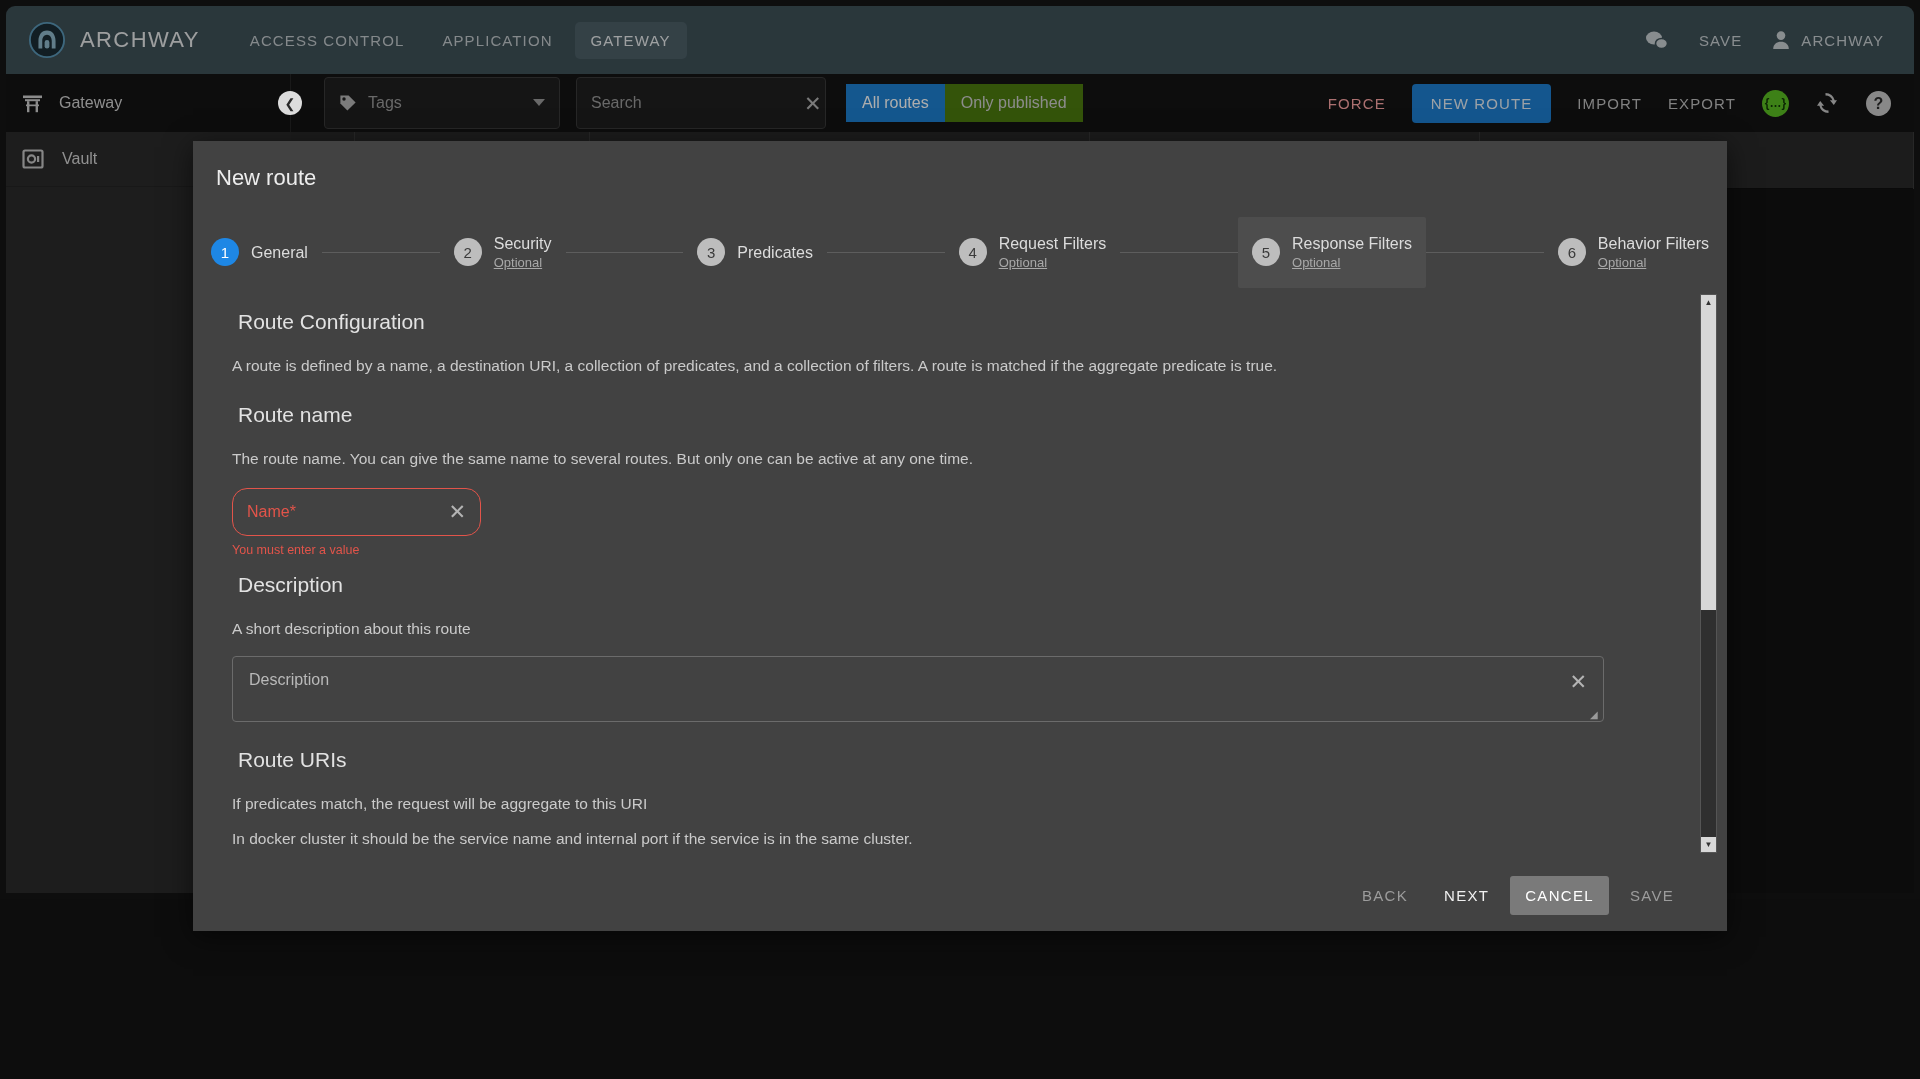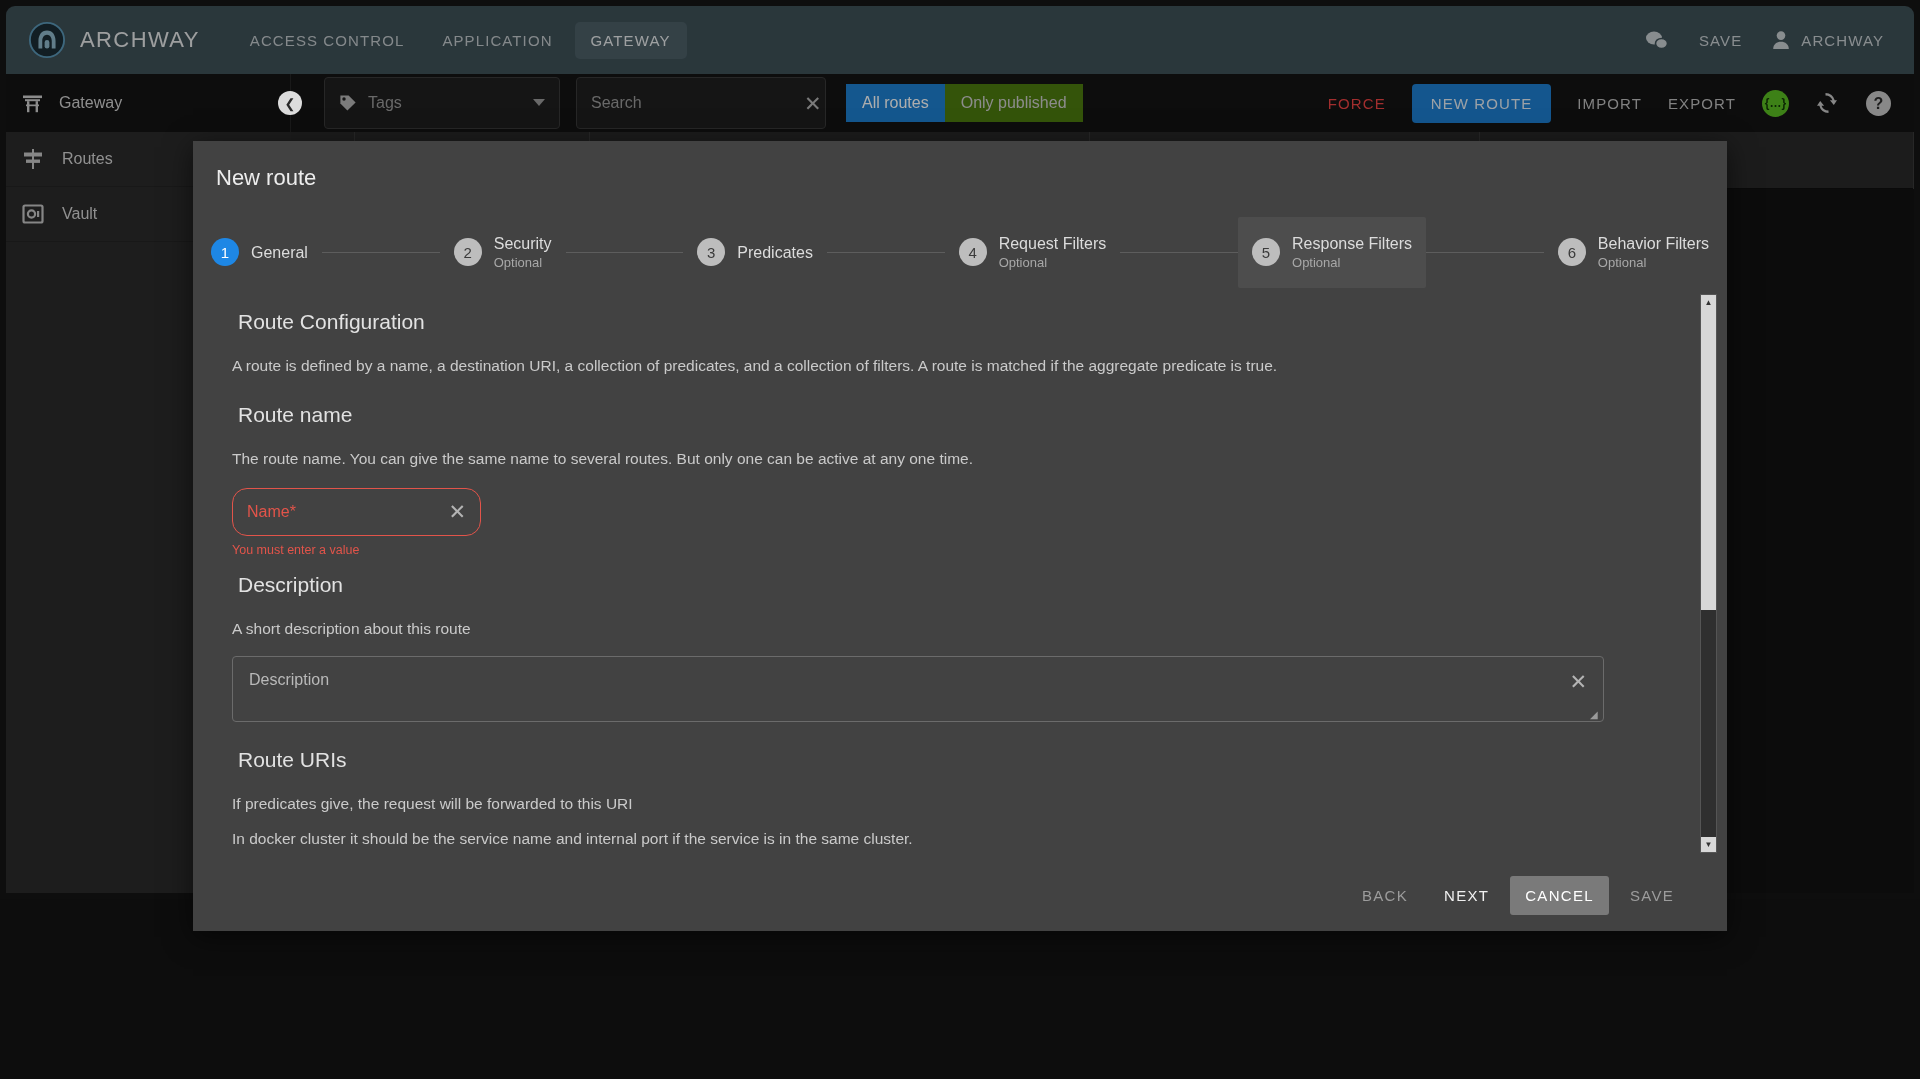--- a/index.html
+++ b/index.html
@@ -86,21 +86,21 @@
     font-size: 16px; color: #cfcfcf; background: #4d7c0f; cursor: pointer;
   }
   .seg.active { background: #1e80d2; color: #ffffff; }
   .toolbar-right {
     margin-left: auto; display: flex; align-items: center; gap: 26px;
     padding-right: 22px;
   }
   .tb-action {
     font-size: 15px; letter-spacing: 1.1px; color: #bfbfbf; cursor: pointer;
   }
-  .tb-action.accent { color: #ef4444; }
+  .tb-action.accent { color: #fca5a5; }
   .btn-primary {
     background: #1e7fd1; color: #e6eef5; border: none; border-radius: 4px;
     font-family: inherit; font-size: 15px; letter-spacing: 1.1px;
     padding: 11px 19px; cursor: pointer;
   }
   .badge-json {
     width: 27px; height: 27px; border-radius: 50%; background: #5bbf23;
     color: #123a05; font-size: 12px; font-weight: bold;
     display: flex; align-items: center; justify-content: center; cursor: pointer;
   }
@@ -153,21 +153,21 @@
   }
   .step.hover { background: #4d4d4d; }
   .step-num {
     width: 28px; height: 28px; border-radius: 50%; background: #bdbdbd;
     color: #3b3b3b; font-size: 15px;
     display: flex; align-items: center; justify-content: center; flex: 0 0 auto;
   }
   .step.active .step-num { background: #1e87e5; color: #ffffff; }
   .step-text { display: flex; flex-direction: column; gap: 3px; }
   .step-label { font-size: 16px; color: #dcdcdc; line-height: 1.1; }
-  .step-opt { font-size: 13px; color: #a8a8a8; line-height: 1.1; }
+  .step-opt { font-size: 13px; color: #a8a8a8; line-height: 1.1; text-decoration: underline; }
   .step-line { flex: 1; height: 1px; background: #5d5d5d; align-self: center; min-width: 20px; }
 
   
   .modal-body {
     flex: 1; position: relative; overflow: hidden;
     margin: 0 4px 0 4px;
   }
   .body-inner { padding: 8px 30px 0 35px; }
   .sec-title {
     font-size: 21px; color: #e2e2e2; font-weight: 400; margin: 14px 0 0 6px;
@@ -323,30 +323,20 @@
           <text x="13.5" y="19" text-anchor="middle" font-size="16" font-weight="bold" fill="#2b2b2b" font-family="Liberation Sans, sans-serif">?</text>
         </svg>
       </span>
     </div>
   </div>
 
   <div class="sidebar">
     <div class="side-item">
       <span>
         <svg width="22" height="22" viewBox="0 0 22 22">
-          <rect x="10" y="1" width="2" height="20" fill="#c6c6c6"></rect>
-          <rect x="2" y="4.5" width="18" height="4" fill="#c6c6c6"></rect>
-          <rect x="4" y="11.5" width="14" height="3.4" fill="#c6c6c6"></rect>
-        </svg>
-      </span>
-      <span class="side-label">Routes</span>
-    </div>
-    <div class="side-item">
-      <span>
-        <svg width="22" height="22" viewBox="0 0 22 22">
           <rect x="1.5" y="2.5" width="19" height="17" rx="1.5" fill="none" stroke="#c6c6c6" stroke-width="2.2"></rect>
           <circle cx="9.5" cy="11" r="3.6" fill="none" stroke="#c6c6c6" stroke-width="2.2"></circle>
           <rect x="15" y="8" width="2.2" height="6" fill="#c6c6c6"></rect>
         </svg>
       </span>
       <span class="side-label">Vault</span>
     </div>
   </div>
 
   <div class="content-area">
@@ -435,21 +425,21 @@
         <div class="sec-title" style="margin-top:16px">Description</div>
         <div class="sec-para">A short description about this route</div>
 
         <div class="field-desc">
           <span class="ph">Description</span>
           <span class="x-btn">✕</span>
           <span class="resize-grip">◢</span>
         </div>
 
         <div class="sec-title" style="margin-top:26px">Route URIs</div>
-        <div class="sec-para">If predicates give, the request will be forwarded to this URI</div>
+        <div class="sec-para">If predicates match, the request will be aggregate to this URI</div>
         <div class="sec-para" style="margin-top:14px">In docker cluster it should be the service name and internal port if the service is in the same cluster.</div>
       </div>
 
       <div class="mscroll">
         <span class="mscroll-arrow">▲</span>
         <span class="mscroll-track">
           <span class="mscroll-thumb"></span>
         </span>
         <span class="mscroll-arrow">▼</span>
       </div>

